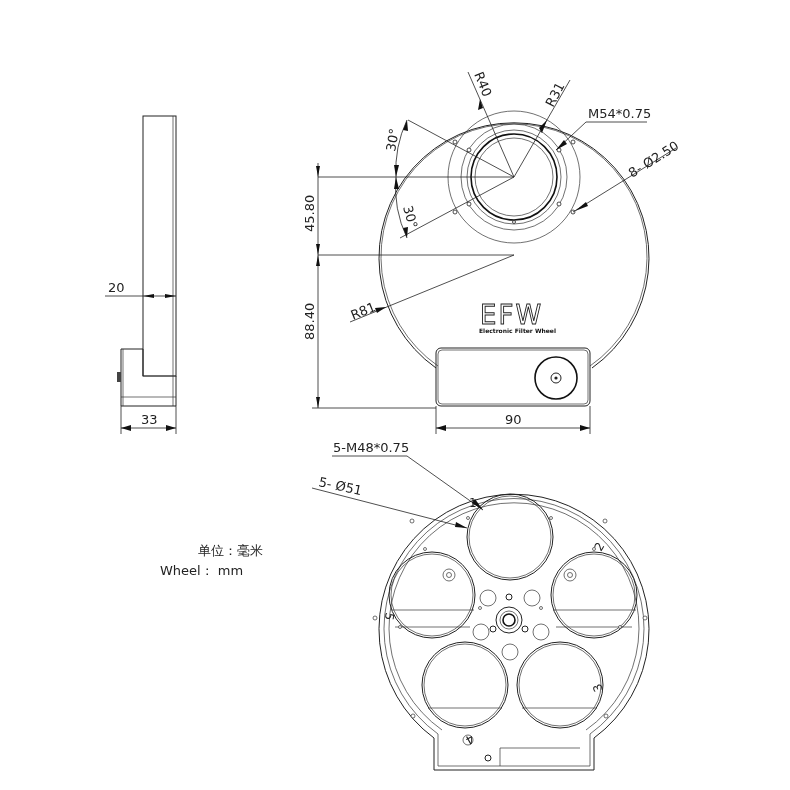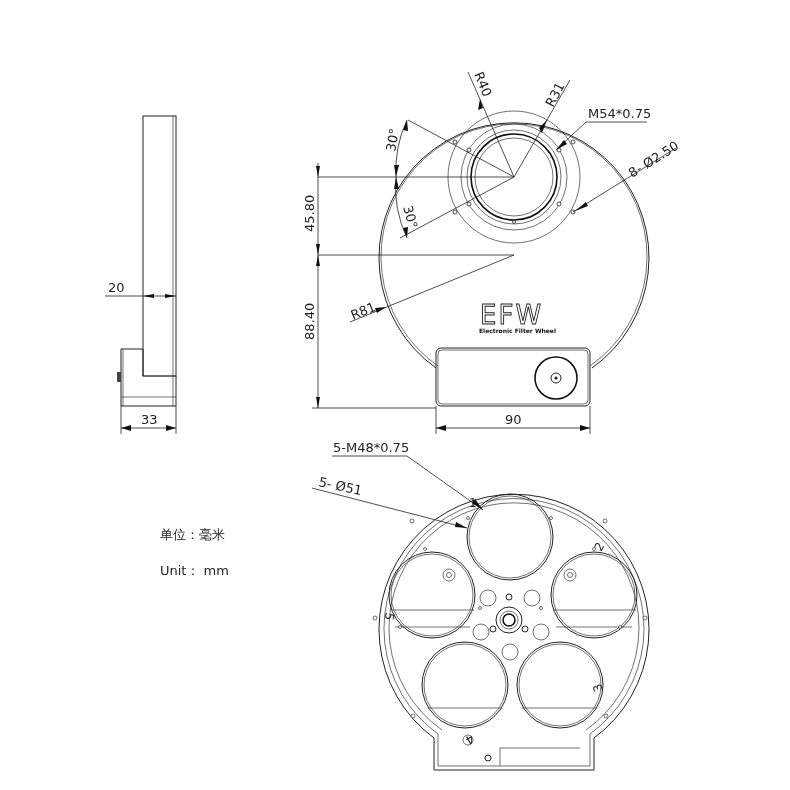--- a/index.html
+++ b/index.html
@@ -204,14 +204,14 @@
     <line class="dim" x1="332" y1="456" x2="407" y2="456"></line>
     <line class="dim" x1="407" y1="456" x2="483" y2="510"></line>
     <path d="M483,510 L472,503 L475,499 z" fill="#111"></path>
     <text class="txt" x="333" y="452">5-M48*0.75</text>
     <line class="dim" x1="312" y1="488" x2="467" y2="528"></line>
     <path d="M467,528 L455,527 L456,522 z" fill="#111"></path>
     <text class="txt" x="0" y="0" transform="translate(318,486) rotate(12)">5- Ø51</text>
   </g>
 </svg>
 
-<div class="unit" style="top:526px;">单位：毫米</div>
-<div class="unit" style="top:562px;">Unit：  mm</div>
+<div class="unit" style="top:542px;margin-left:38px;">单位：毫米</div>
+<div class="unit" style="top:562px;">Wheel：  mm</div>
 
 </body></html>

